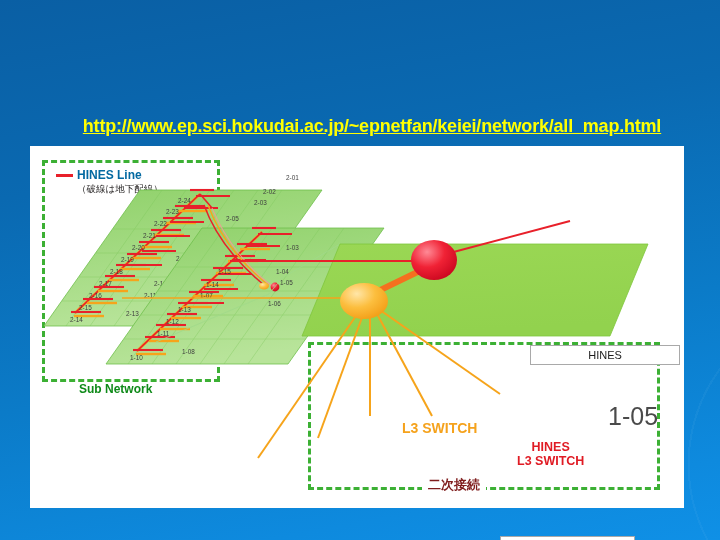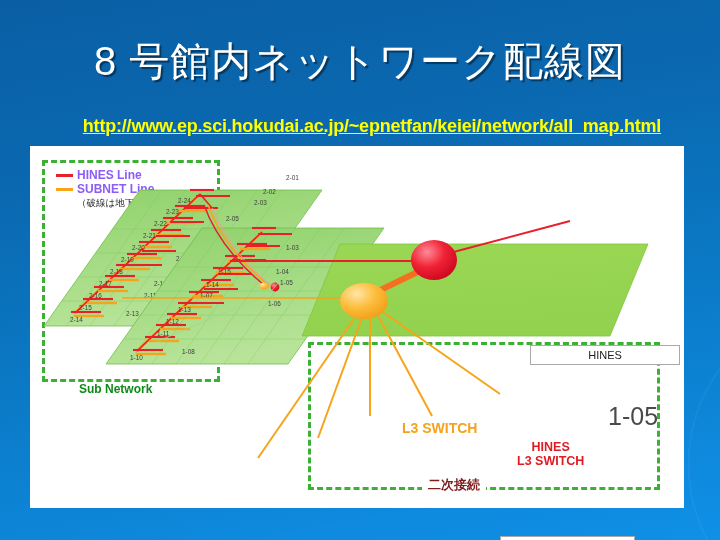--- a/index.html
+++ b/index.html
@@ -66,21 +66,21 @@
     background:#ffffff;padding:0 6px;
     font-size:13px;font-weight:bold;color:#7f1d1d;white-space:nowrap;
   }
 
   
   .legend{position:absolute;left:26px;top:22px;width:150px;}
   .lg-row{display:flex;align-items:center;height:14px;}
   .lg-swatch{width:17px;height:3px;margin-right:4px;flex:none;}
   .lg-swatch.red{background:#e8202a;}
   .lg-swatch.org{background:#f6a41b;}
-  .lg-txt{font-size:12px;font-weight:bold;color:#8b5cf6;white-space:nowrap;}
+  .lg-txt{font-size:12px;font-weight:bold;color:#0369a1;white-space:nowrap;}
   .lg-note{font-size:9.5px;color:#221f1f;margin-left:21px;margin-top:1px;white-space:nowrap;}
 
   
   .floors{position:absolute;left:0;top:0;width:654px;height:362px;}
 
   .rm{font-size:6.4px;fill:#3e3e3e;font-family:"Liberation Sans",sans-serif;}
 
   
   .l3-label{
     position:absolute;left:372px;top:274px;
@@ -106,39 +106,34 @@
     box-sizing:border-box;
   }
   .cbox.hines{left:500px;top:199px;width:150px;height:20px;font-size:11px;}
   .cbox.jgn-north{left:470px;top:390px;width:135px;height:21px;}
 </style>
 </head>
 <body>
 
 <div id="slide">
 
-  <div class="title">8 号館内ネットワーク配線図</div>
   <a class="url" href="#">http://www.ep.sci.hokudai.ac.jp/~epnetfan/keiei/network/all_map.html</a>
 
   <div class="panel">
 
     <div class="dash-sub"></div>
     <div class="sub-label">Sub Network</div>
 
     <div class="dash-2ji"></div>
     <div class="ji-label">二次接続</div>
 
     <div class="legend">
       <div class="lg-row">
         <span class="lg-swatch red"></span>
         <span class="lg-txt">HINES Line</span>
-      </div>
-      <div class="lg-row">
-        <span class="lg-swatch org"></span>
-        <span class="lg-txt">SUBNET Line</span>
       </div>
       <div class="lg-note">（破線は地下配線）</div>
     </div>
 
     <svg class="floors" viewBox="0 0 654 362">
       <defs>
         <linearGradient id="gFloor" x1="0" y1="0" x2="0.3" y2="1">
           <stop offset="0" stop-color="#8fd16a"></stop>
           <stop offset="1" stop-color="#b8e49a"></stop>
         </linearGradient>

